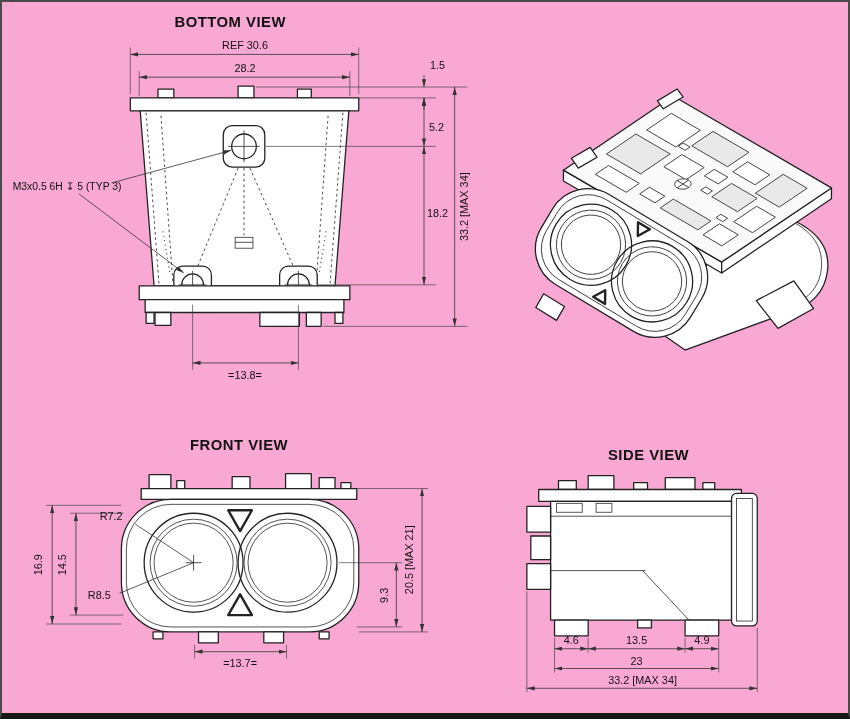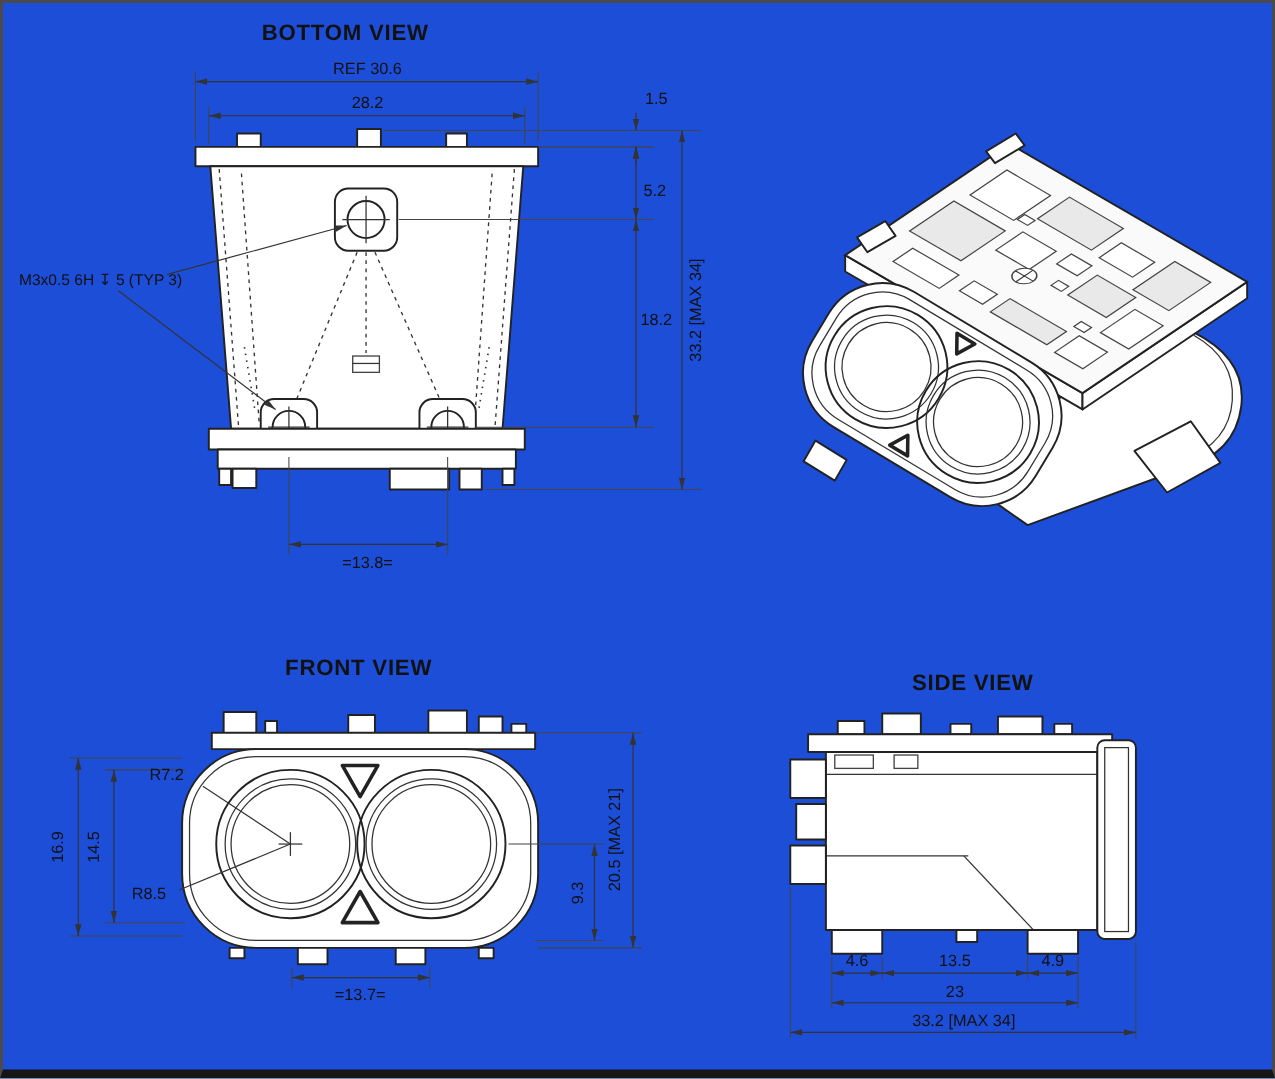--- a/index.html
+++ b/index.html
@@ -1,20 +1,20 @@
 <!DOCTYPE html>
 <html><head>
 <meta charset="utf-8">
 <style>
   html,body{margin:0;padding:0;background:#ffffff;}
   .sheet{
     position:relative;
     width:850px;height:719px;
     box-sizing:border-box;
-    background:#1d4ed8;
+    background:#f9a8d4;
     border:2px solid #4a4a4a;
     border-bottom:6px solid #161616;
     overflow:hidden;
     font-family:"Liberation Sans", sans-serif;
   }
   svg{display:block;}
   text{font-family:"Liberation Sans", sans-serif; fill:#111;}
   .title-text{font-size:15px;font-weight:bold;letter-spacing:.5px;}
   .dim-text{font-size:11px;}
   .callout-text{font-size:10.5px;}

